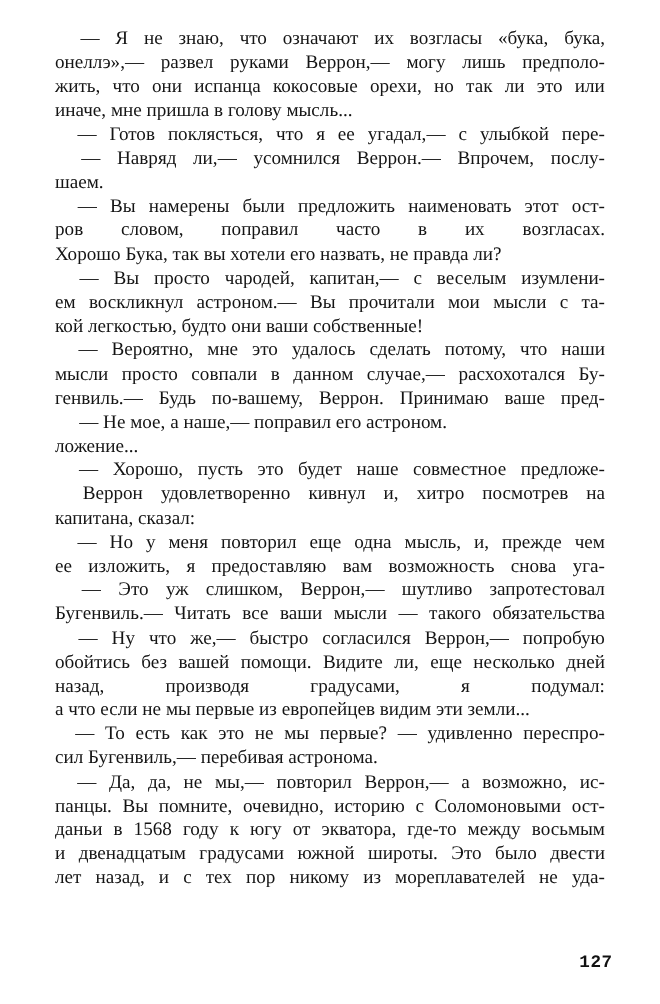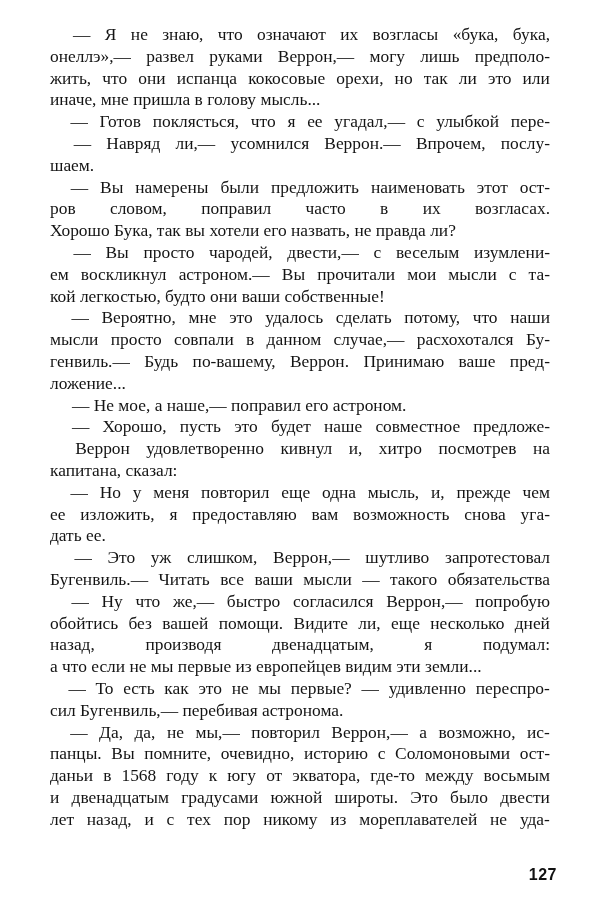--- a/index.html
+++ b/index.html
@@ -50,21 +50,21 @@
   .ln .indent {
     display: inline-block;
     width: 22px;
   }
   .pageno {
     position: absolute;
     right: 43px;
     bottom: 29px;
     font-size: 16px;
     font-weight: 700;
-    font-family: Liberation Sans, sans-serif;
+    font-family: Liberation Mono, monospace;
     color: #111111;
     letter-spacing: 0.5px;
   }
 </style>
 </head>
 <body>
 
 <div class="page">
 
   <div class="text-block" id="textBody">
@@ -148,21 +148,21 @@
         <span class="w">их</span>
         <span class="w">возгласах.</span>
       </div>
       <div class="ln l"><span>Хорошо Бука, так вы хотели его назвать, не правда ли?</span></div>
       <div class="ln j">
         <span class="w">&nbsp;&nbsp;</span>
         <span class="w">—</span>
         <span class="w">Вы</span>
         <span class="w">просто</span>
         <span class="w">чародей,</span>
-        <span class="w">двести,—</span>
+        <span class="w">капитан,—</span>
         <span class="w">с</span>
         <span class="w">веселым</span>
         <span class="w">изумлени-</span>
       </div>
       <div class="ln j">
         <span class="w">ем</span>
         <span class="w">воскликнул</span>
         <span class="w">астроном.—</span>
         <span class="w">Вы</span>
         <span class="w">прочитали</span>
@@ -196,22 +196,22 @@
       </div>
       <div class="ln j">
         <span class="w">генвиль.—</span>
         <span class="w">Будь</span>
         <span class="w">по-вашему,</span>
         <span class="w">Веррон.</span>
         <span class="w">Принимаю</span>
         <span class="w">ваше</span>
         <span class="w">пред-</span>
       </div>
+      <div class="ln l"><span class="indent"></span><span>— Не мое, а наше,— поправил его астроном.</span></div>
       <div class="ln l"><span>ложение...</span></div>
-      <div class="ln l"><span class="indent"></span><span>— Не мое, а наше,— поправил его астроном.</span></div>
       <div class="ln j">
         <span class="w">&nbsp;&nbsp;</span>
         <span class="w">—</span>
         <span class="w">Хорошо,</span>
         <span class="w">пусть</span>
         <span class="w">это</span>
         <span class="w">будет</span>
         <span class="w">наше</span>
         <span class="w">совместное</span>
         <span class="w">предложе-</span>
@@ -244,21 +244,20 @@
       <div class="ln j">
         <span class="w">ее</span>
         <span class="w">изложить,</span>
         <span class="w">я</span>
         <span class="w">предоставляю</span>
         <span class="w">вам</span>
         <span class="w">возможность</span>
         <span class="w">снова</span>
         <span class="w">уга-</span>
       </div>
-      <div class="ln l"><span>дать ее.</span></div>
       <div class="ln j">
         <span class="w">&nbsp;&nbsp;</span>
         <span class="w">—</span>
         <span class="w">Это</span>
         <span class="w">уж</span>
         <span class="w">слишком,</span>
         <span class="w">Веррон,—</span>
         <span class="w">шутливо</span>
         <span class="w">запротестовал</span>
       </div>
@@ -290,21 +289,21 @@
         <span class="w">помощи.</span>
         <span class="w">Видите</span>
         <span class="w">ли,</span>
         <span class="w">еще</span>
         <span class="w">несколько</span>
         <span class="w">дней</span>
       </div>
       <div class="ln j">
         <span class="w">назад,</span>
         <span class="w">производя</span>
-        <span class="w">двенадцатым,</span>
+        <span class="w">градусами,</span>
         <span class="w">я</span>
         <span class="w">подумал:</span>
       </div>
       <div class="ln l"><span>а что если не мы первые из европейцев видим эти земли...</span></div>
       <div class="ln j">
         <span class="w">&nbsp;&nbsp;</span>
         <span class="w">—</span>
         <span class="w">То</span>
         <span class="w">есть</span>
         <span class="w">как</span>

